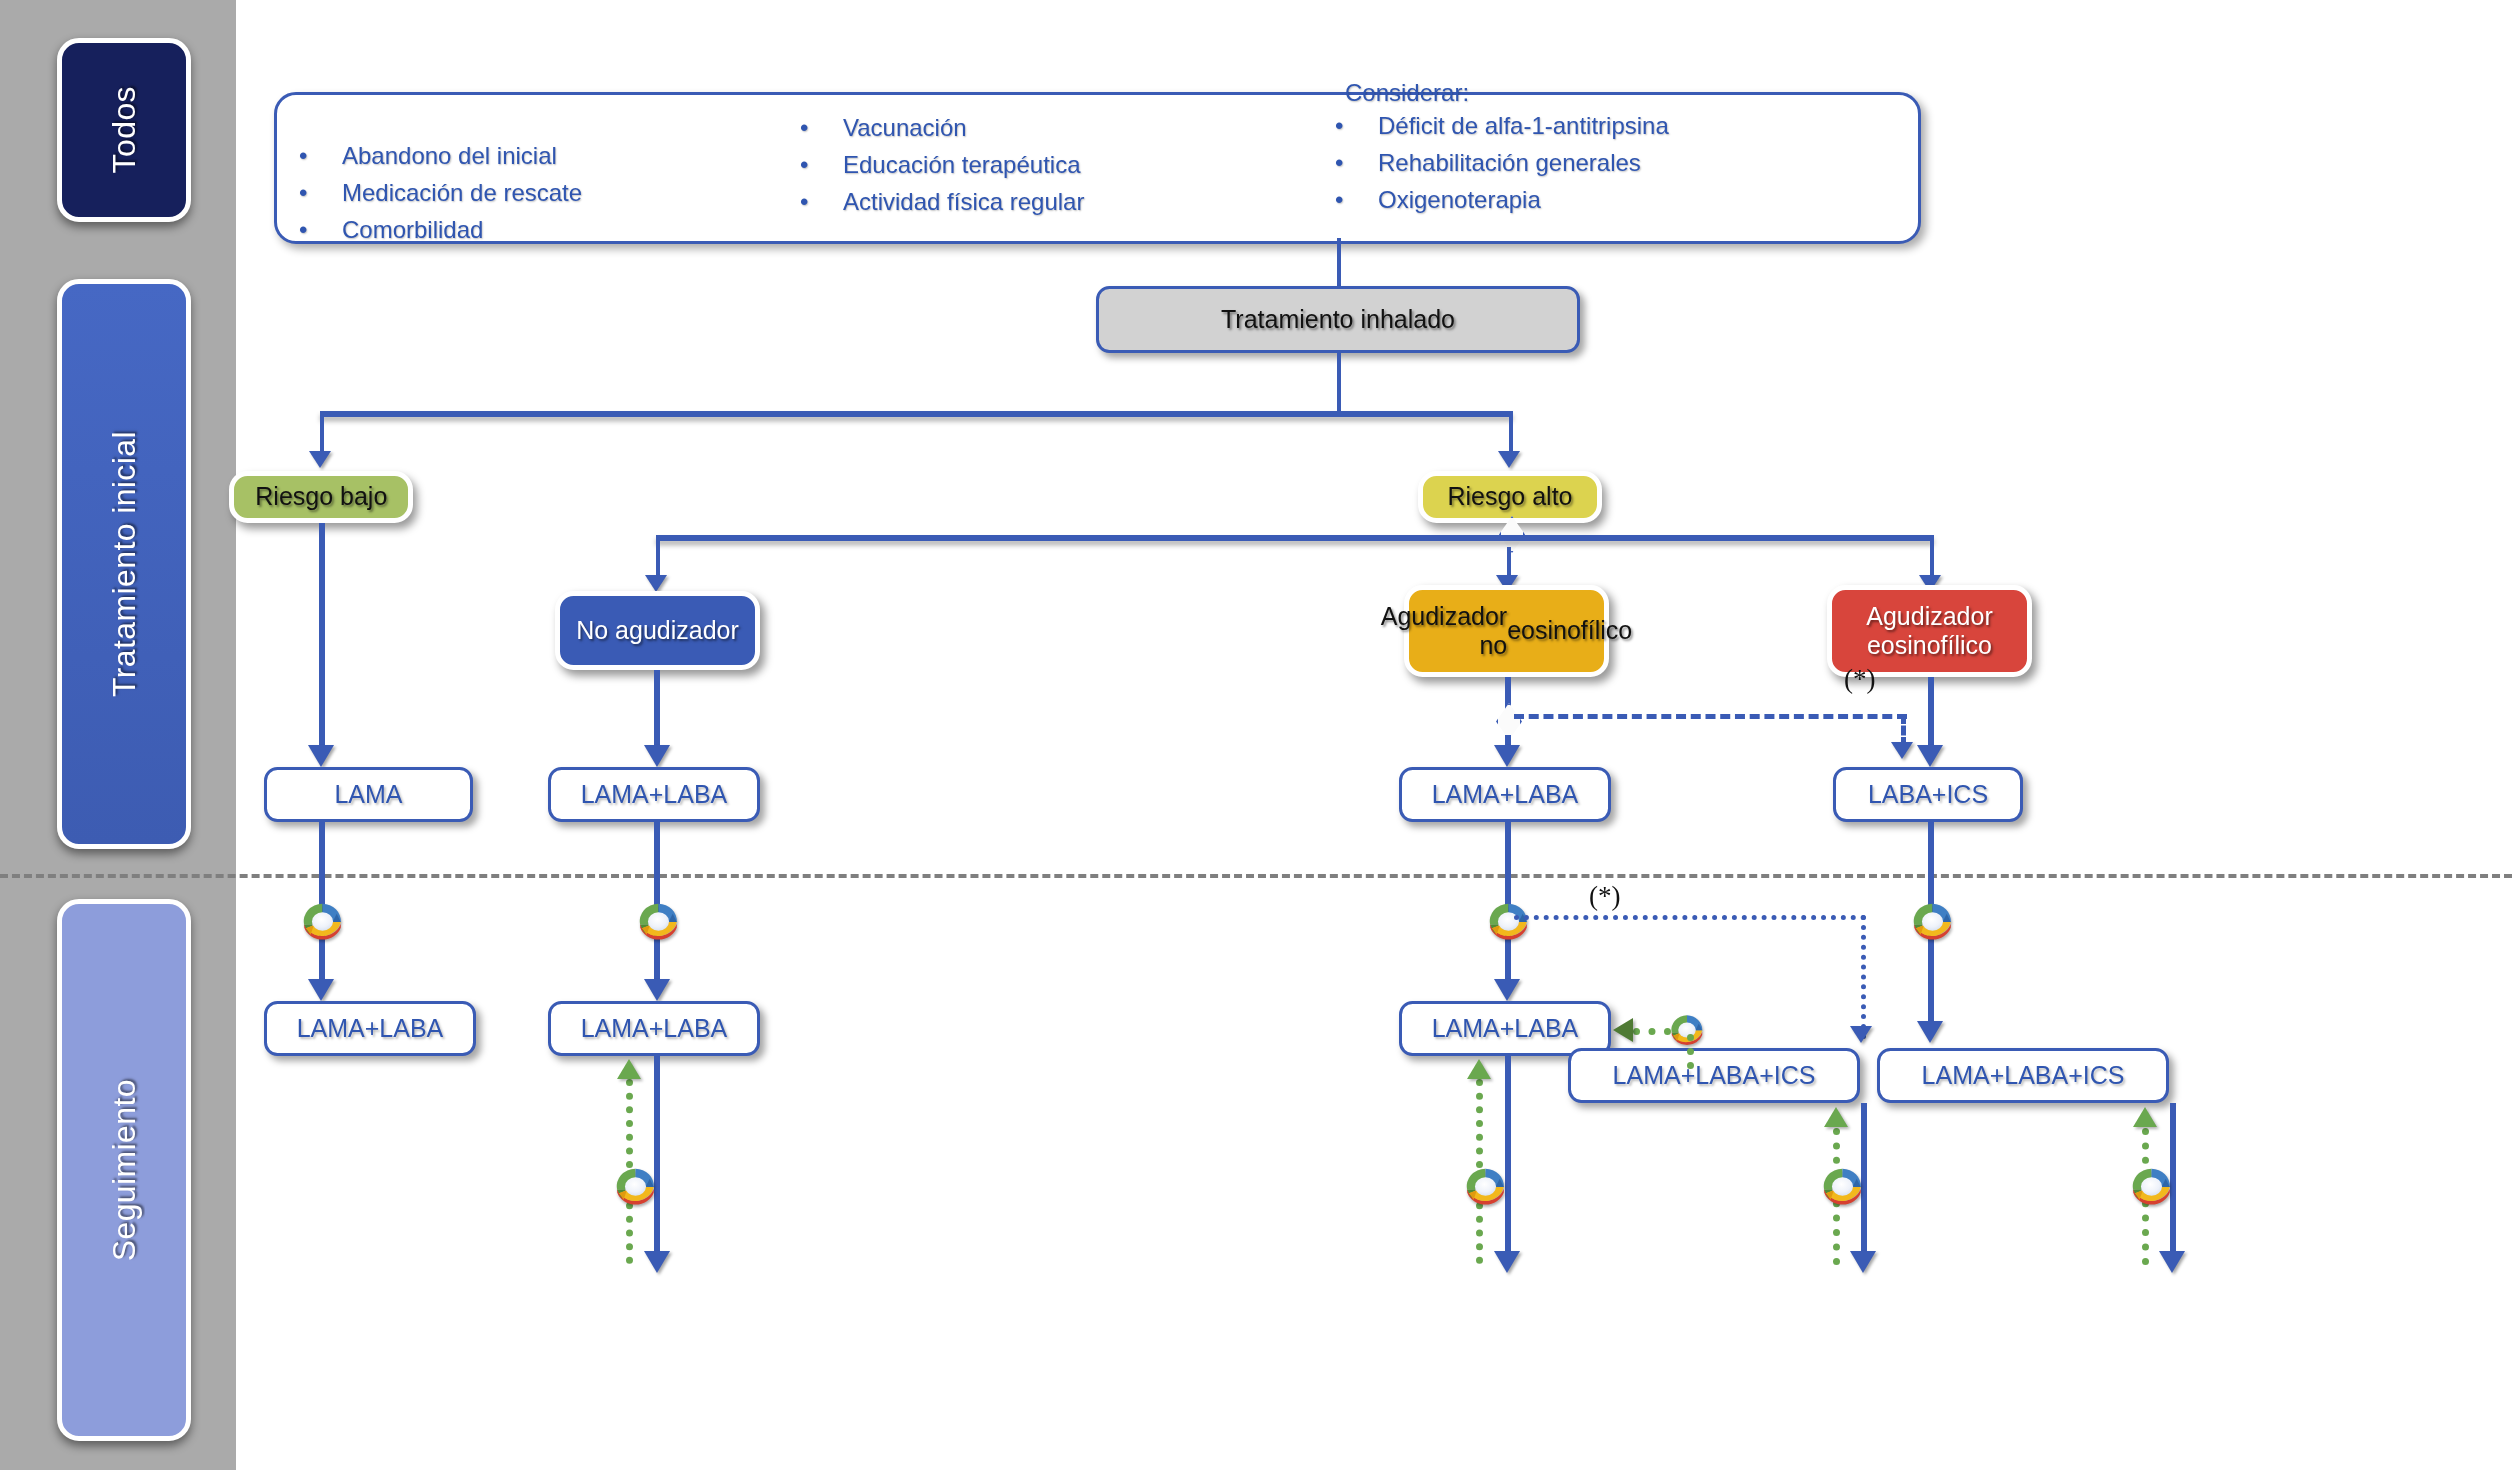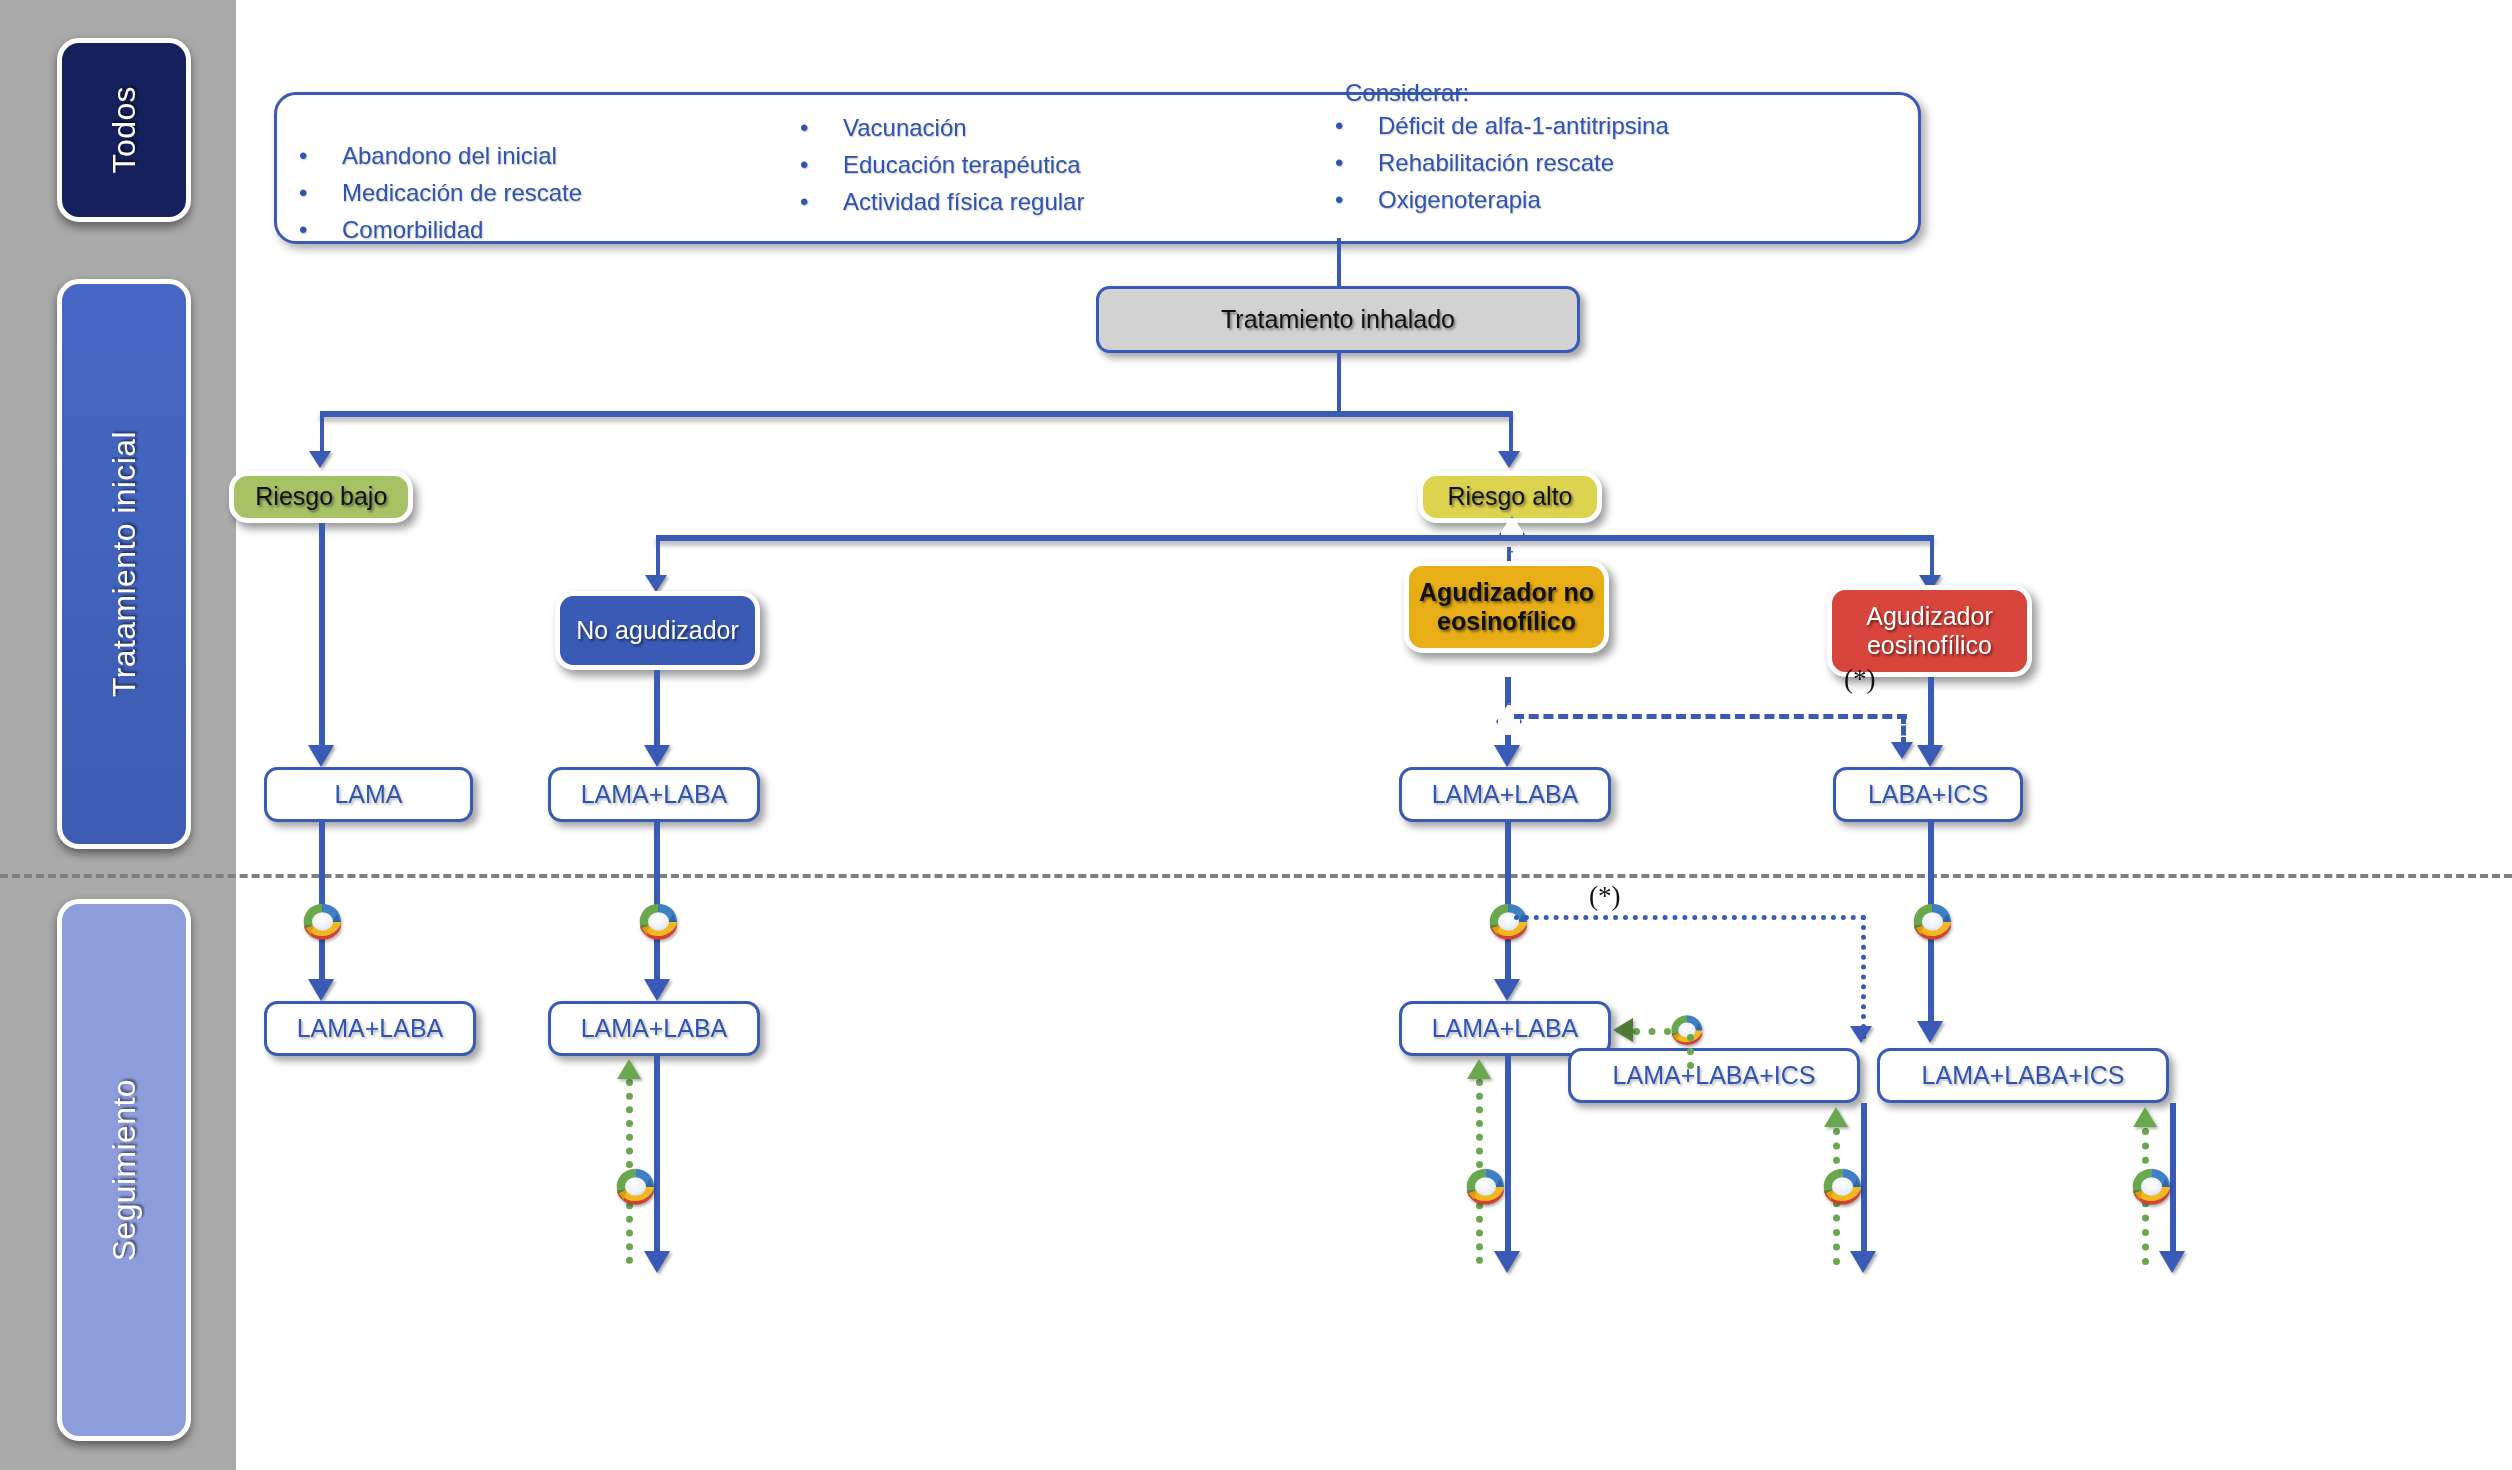--- a/index.html
+++ b/index.html
@@ -153,21 +153,21 @@
           </div>
       </div>
       <div class="rec-col c3" style="margin-top:-35px;">
         <div class="rec-head">Considerar:</div>
         <div class="rec-item">
             <span class="b">•</span>
             <span>Déficit de alfa-1-antitripsina</span>
           </div>
         <div class="rec-item">
             <span class="b">•</span>
-            <span>Rehabilitación rescate</span>
+            <span>Rehabilitación generales</span>
           </div>
         <div class="rec-item">
             <span class="b">•</span>
             <span>Oxigenoterapia</span>
           </div>
       </div>
     </div>
 
 
     <div class="vline thin" style="left:1101px;top:238px;height:54px;"></div>
@@ -197,21 +197,21 @@
     <div class="vline thin" style="left:420px;top:535px;height:46px;"></div>
     <div class="arrow-down sm" style="left:409px;top:575px;"></div>
     <div class="vline thin" style="left:1271px;top:547px;height:33px;"></div>
     <div class="arrow-down sm" style="left:1260px;top:575px;"></div>
     <div class="vline thin" style="left:1694px;top:535px;height:46px;"></div>
     <div class="arrow-down sm" style="left:1683px;top:575px;"></div>
 
     <div class="node blue-fill whitestroke" style="left:319px;top:591px;width:205px;height:79px;">
       <span>No agudizador</span>
     </div>
-    <div class="node amber-fill whitestroke" style="left:1168px;top:561px;width:205px;height:92px;flex-direction:column;font-weight:bold;">
+    <div class="node amber-fill whitestroke" style="left:1168px;top:585px;width:205px;height:92px;flex-direction:row;">
       <span>Agudizador no</span>
       <span>eosinofílico</span>
     </div>
     <div class="node red-fill whitestroke" style="left:1591px;top:585px;width:205px;height:92px;flex-direction:column;">
       <span>Agudizador</span>
       <span>eosinofílico</span>
     </div>
 
     <div class="vline thick" style="left:83px;top:523px;height:231px;"></div>
     <div class="arrow-down" style="left:72px;top:745px;"></div>

